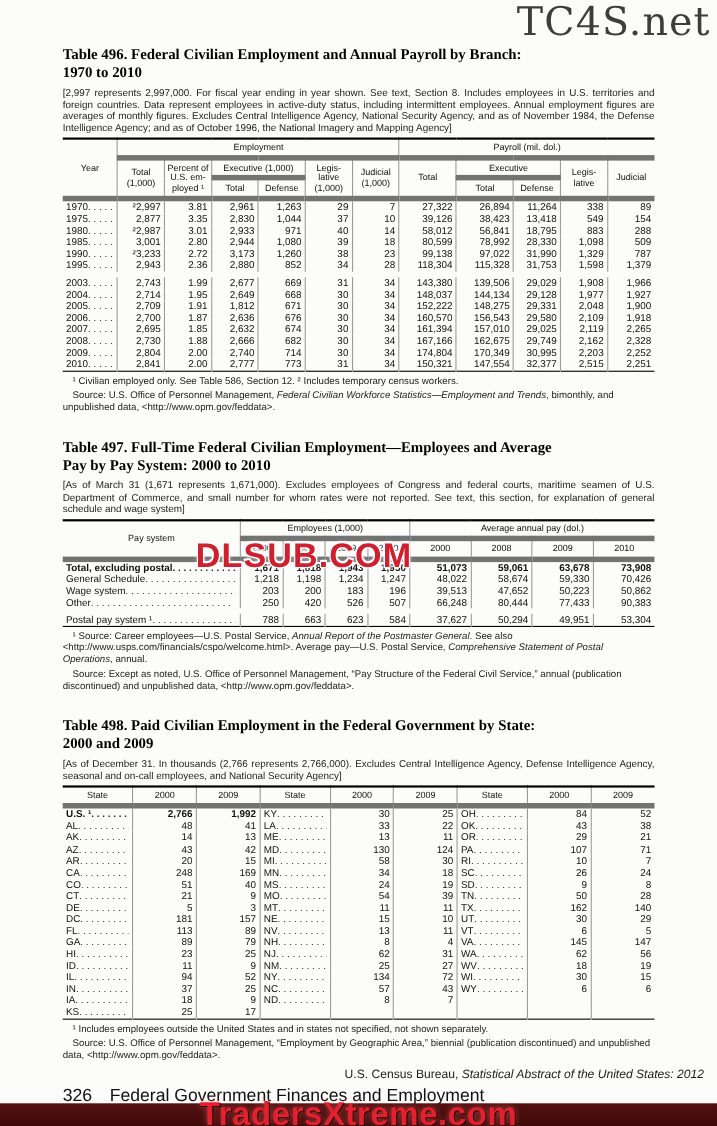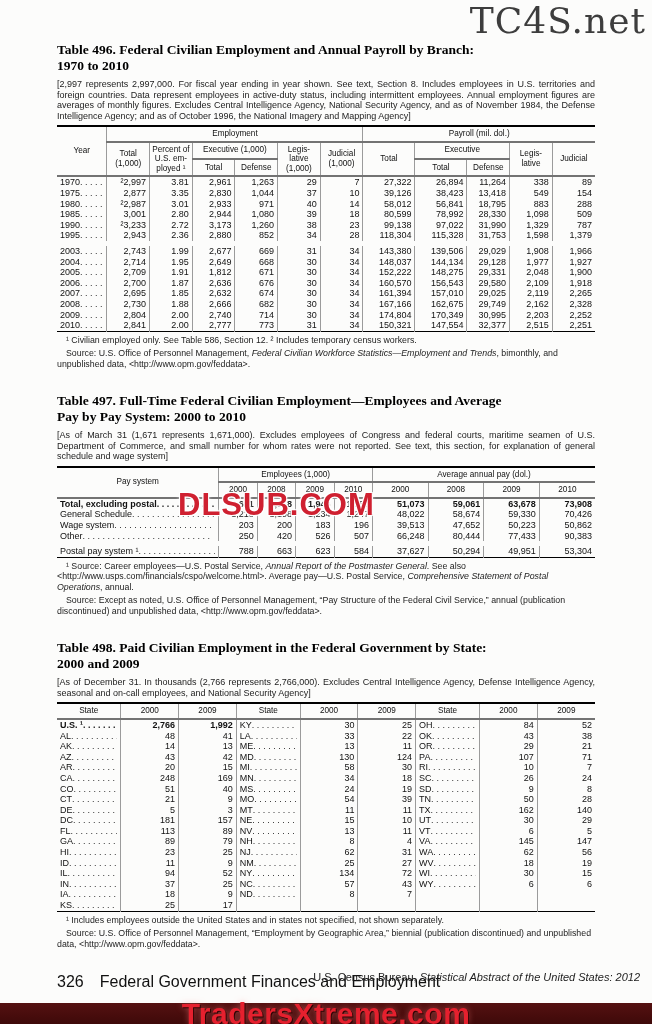--- a/index.html
+++ b/index.html
@@ -9,21 +9,21 @@
   .page { position:absolute; inset:0; padding:42px 57px 0 57px; }
 
   .sec { margin-bottom:24px; }
   .title { font-family:"Liberation Serif","DejaVu Serif",serif; font-size:13.5px; line-height:15.5px;
            font-weight:bold; color:#000; margin-bottom:6px; }
   .headnote { font-size:9px; line-height:10.5px; text-align:justify; color:#1c1c1c; margin-bottom:4px; }
 
   table { width:100%; border-collapse:collapse; table-layout:fixed;
           border-top:2px solid #000; border-bottom:1px solid #000; }
   th { font-weight:normal; font-size:8.2px; line-height:9.6px; text-align:center; vertical-align:middle;
-       white-space:pre-line; padding:2px 1px; border-bottom:2px solid #737373; }
+       white-space:pre-line; padding:2px 1px; border-bottom:5px solid #737373; }
   th,td { border-left:1px solid #9b9b9b; border-right:1px solid #9b9b9b; }
   tr > *:first-child { border-left:0; }
   tr > *:last-child { border-right:0; }
   td { font-size:9px; line-height:10.6px; padding:0 3px 0 2px; vertical-align:bottom; }
   td.num { text-align:right; white-space:nowrap; }
   td.lbl { text-align:left; padding-left:3px; }
   .b { font-weight:bold; }
   .lf { display:flex; align-items:baseline; overflow:hidden; }
   .lt { white-space:nowrap; }
   .ldr { flex:1 1 auto; overflow:hidden; white-space:nowrap; color:#222; }

